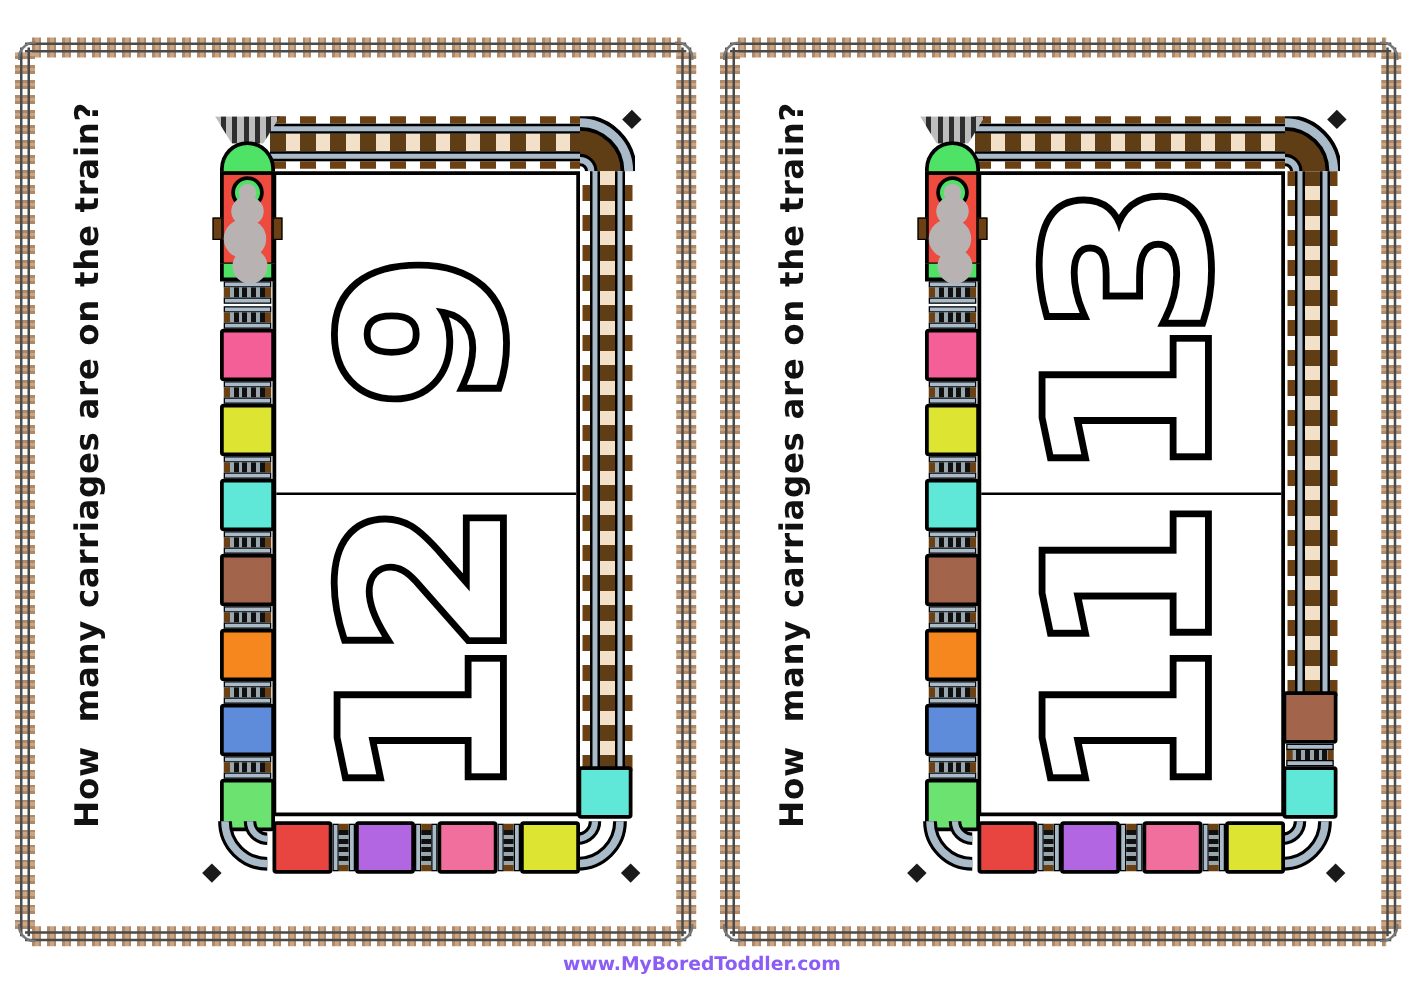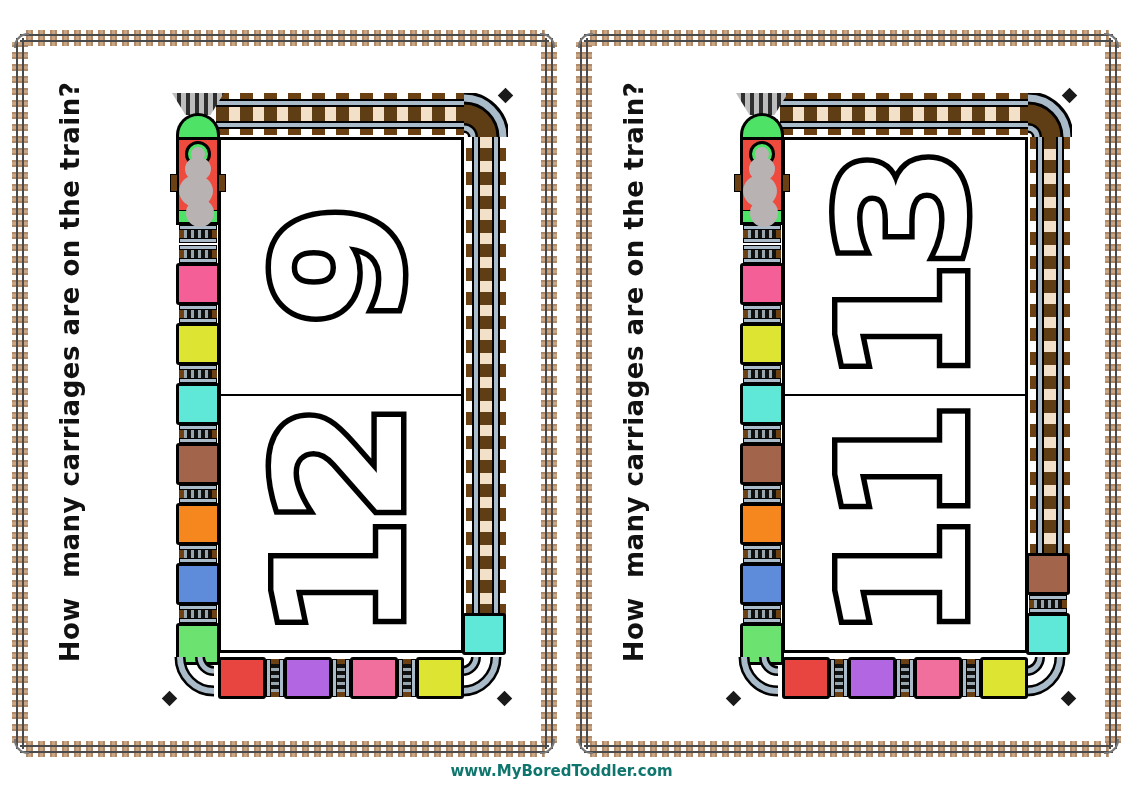--- a/index.html
+++ b/index.html
@@ -98,21 +98,21 @@
   .coupling.h .mid { background:repeating-linear-gradient(0deg,#9aa6ad 0 3px,#101010 3px 7px);
     border-left:none; border-right:none; border-top:5px solid var(--tab-brown); border-bottom:5px solid var(--tab-brown); }
 
   
   .t-bottom-cars { position:absolute; left:56px; right:48px; bottom:2px; height:42px;
     display:flex; align-items:center; justify-content:space-between; }
   .t-right-col { position:absolute; right:2px; bottom:46px; width:44px;
     display:flex; flex-direction:column; align-items:center; }
 
   .footer { position:absolute; left:0; right:0; top:762px; text-align:center;
-    font-size:15px; font-weight:bold; color:#0f766e; }
+    font-size:15px; font-weight:bold; color:#8b5cf6; }
 </style>
 </head>
 <body>
 
 <div class="card c0">
   <div class="btr btr-h topb"></div>
   <div class="btr btr-h botb"></div>
   <div class="btr btr-v leftb"></div>
   <div class="btr btr-v rightb"></div>
   <div class="btr-c tl"></div>

